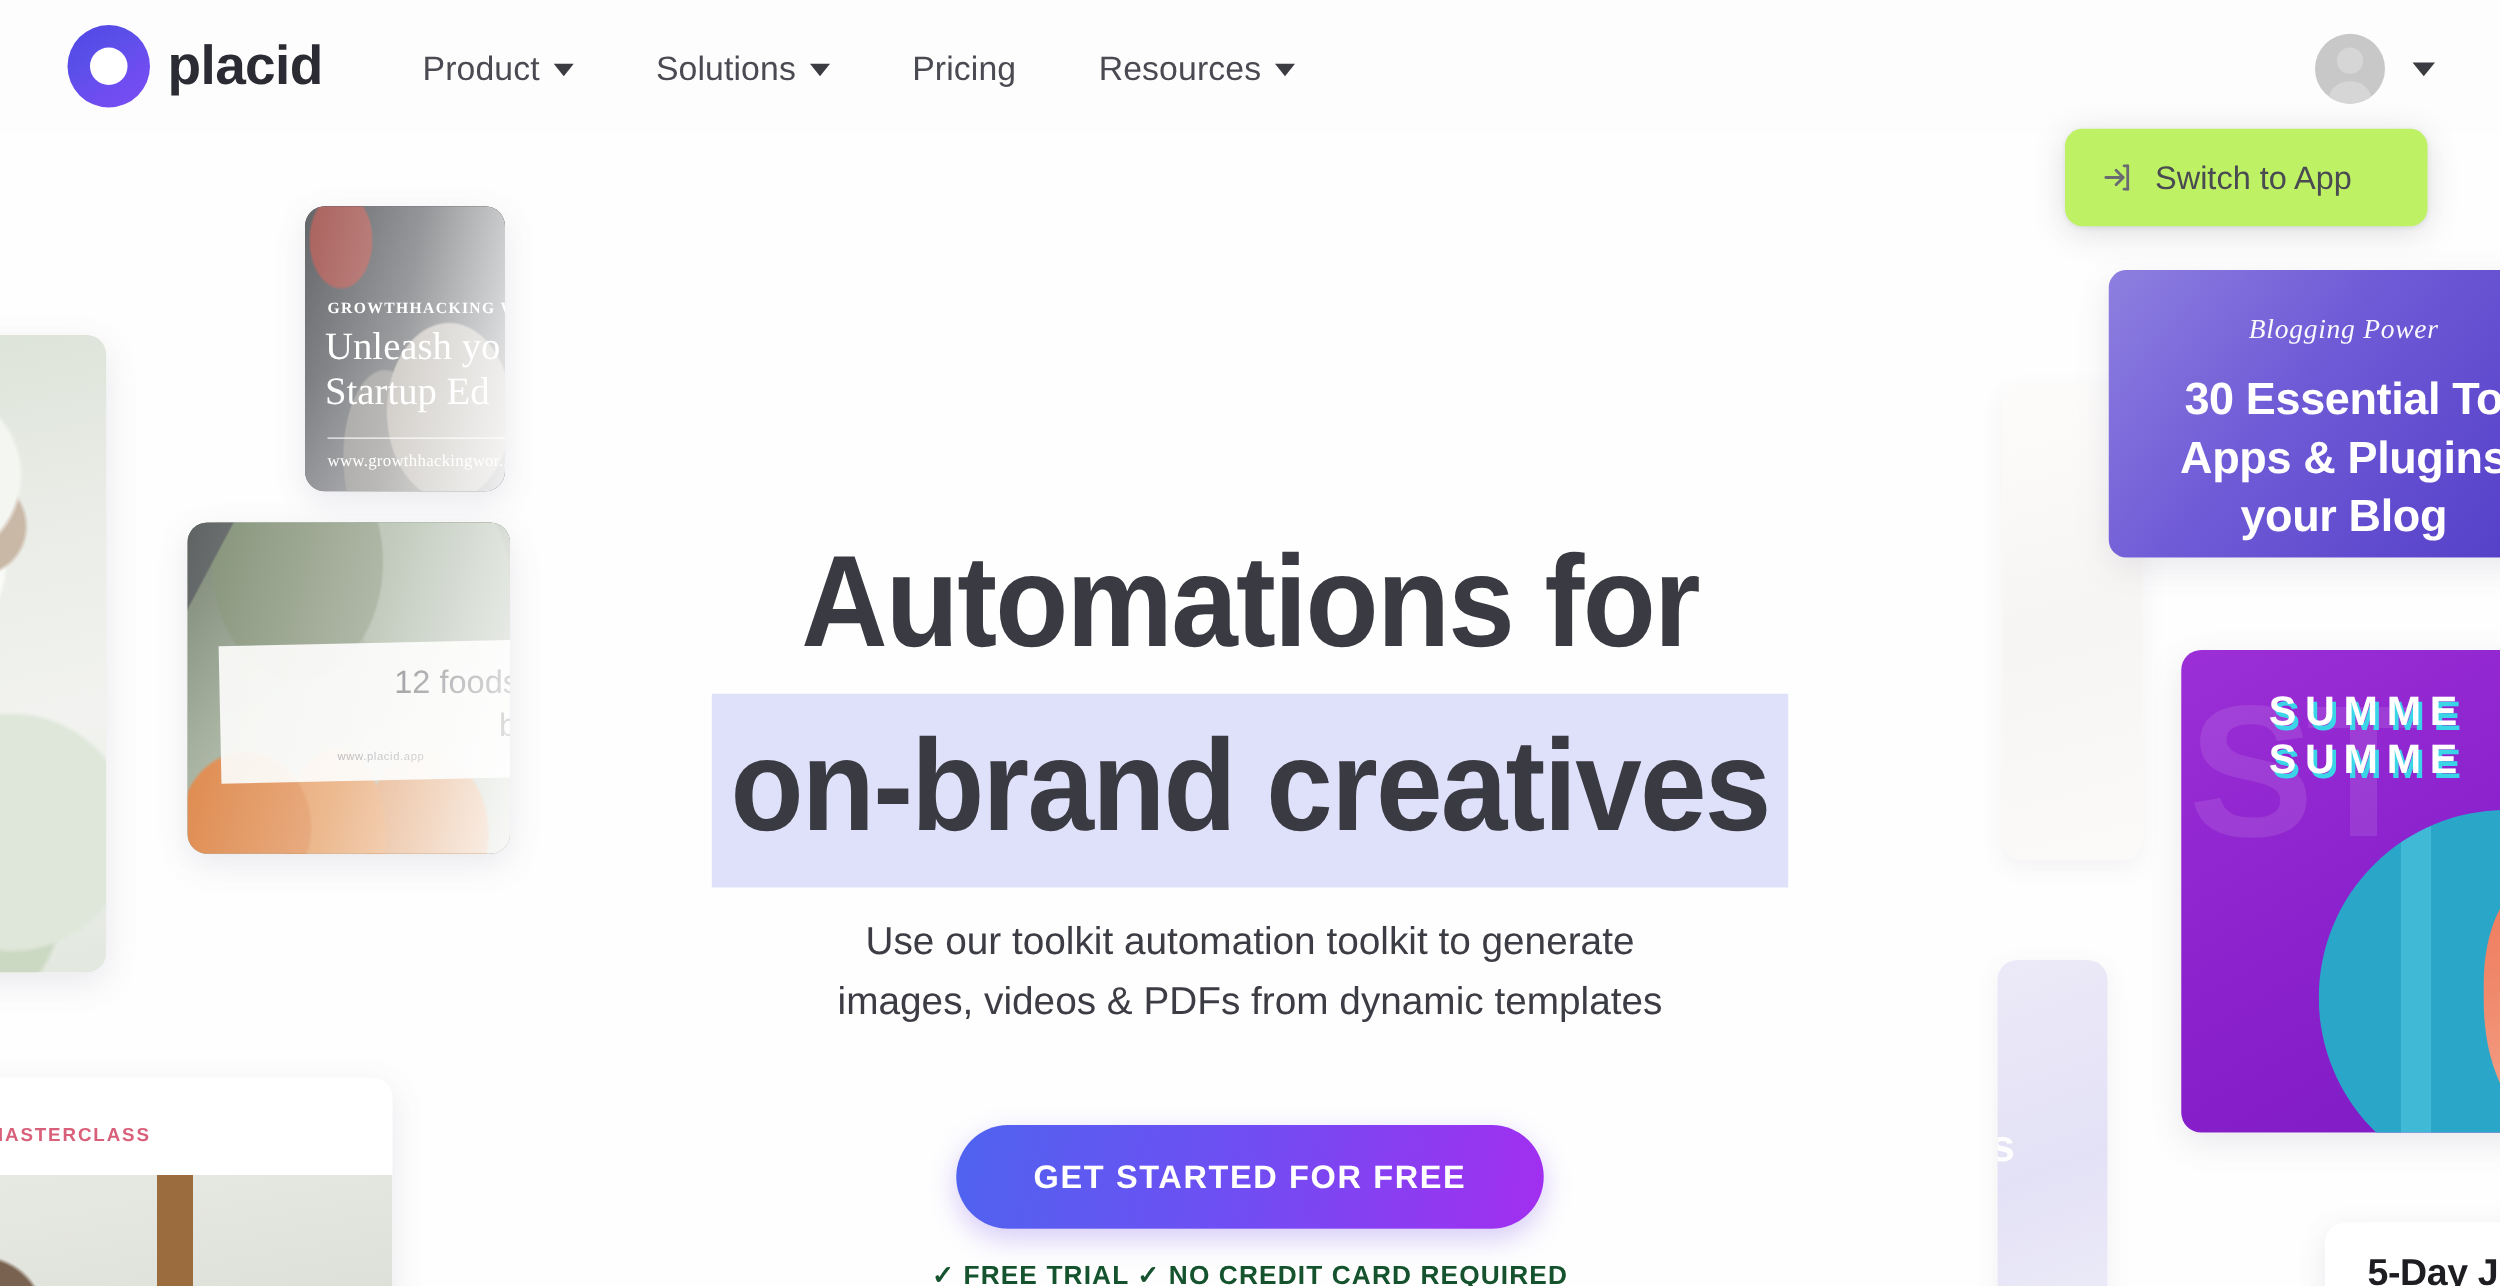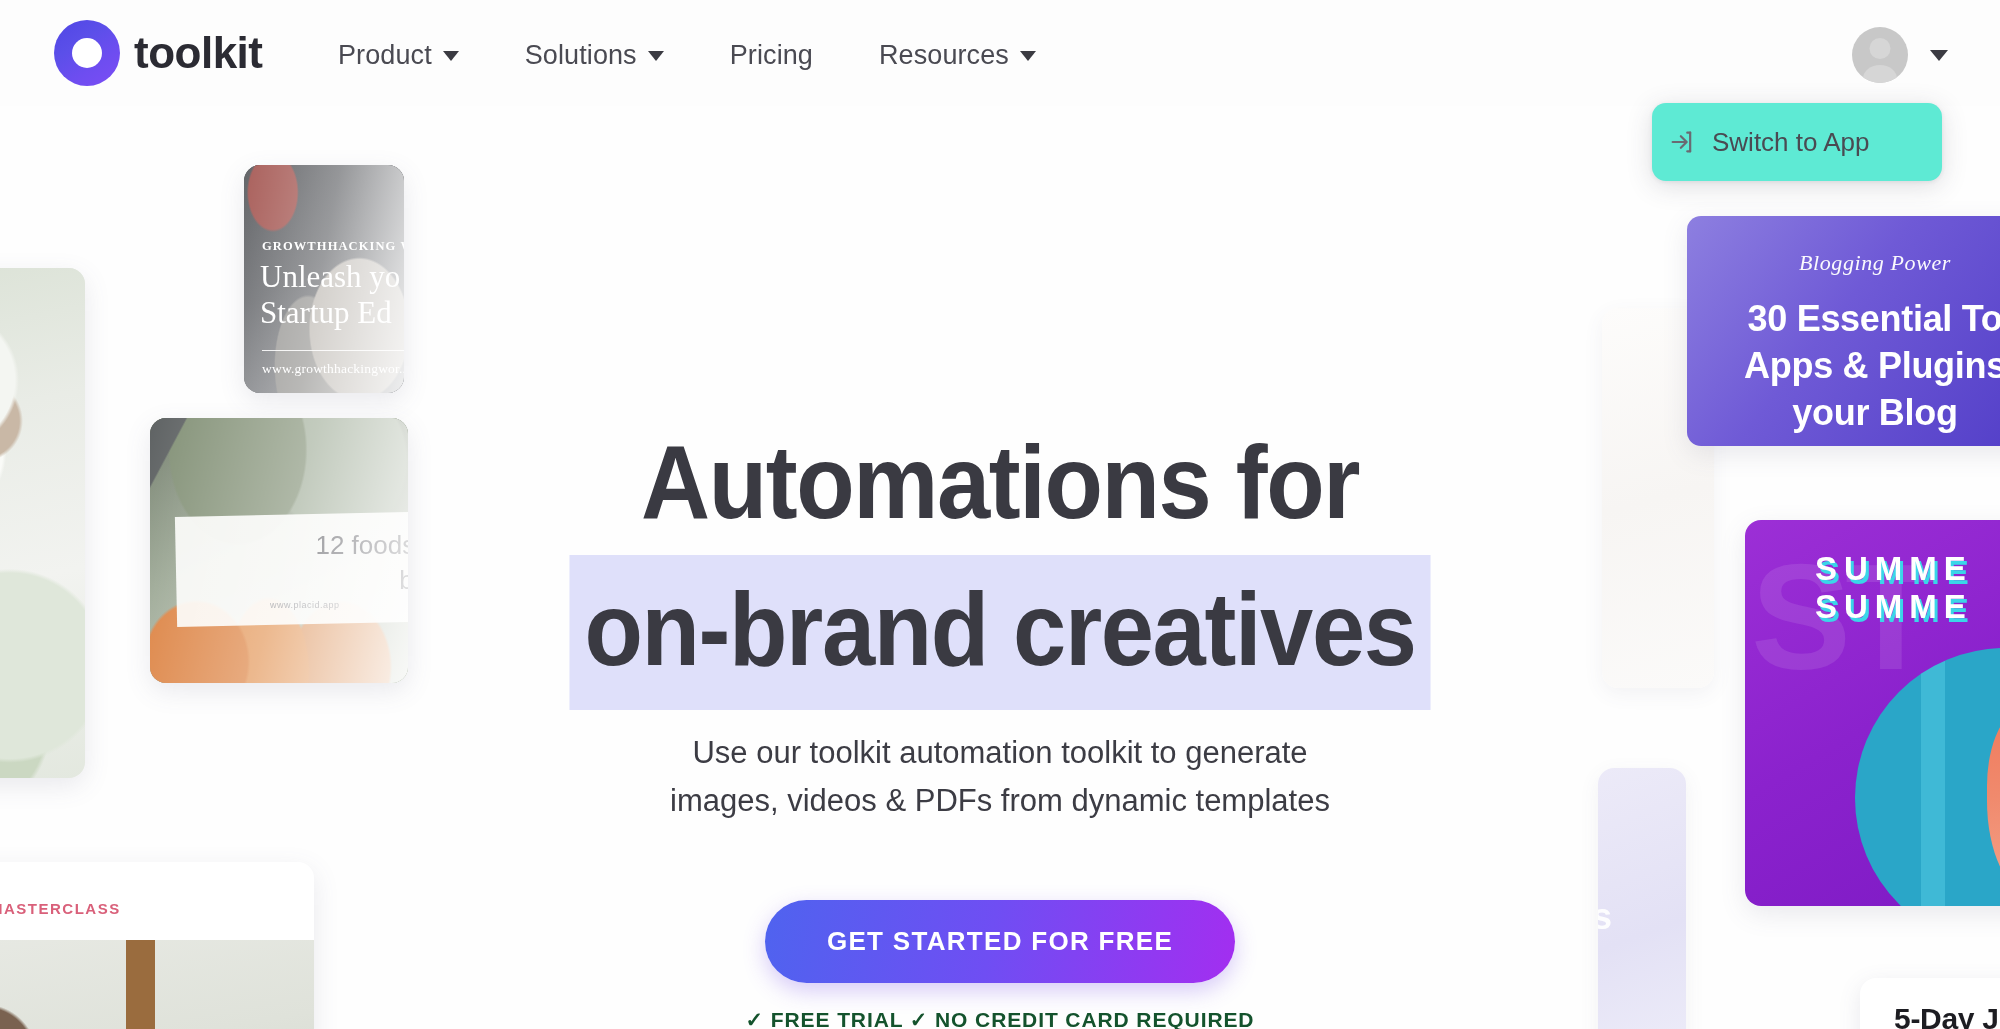--- a/index.html
+++ b/index.html
@@ -129,26 +129,26 @@
     cursor: pointer;
   }
 
   
   .dropdown {
     position: absolute;
     top: 103px;
     right: 58px;
     width: 290px;
     height: 78px;
-    background: #5eead4;
+    background: #bef264;
     border-radius: 14px;
     box-shadow: 0 5px 26px rgba(60,60,80,0.17), 0 1px 4px rgba(60,60,80,0.09);
     display: flex;
     align-items: center;
-    padding-left: 16px;
+    padding-left: 28px;
     gap: 16px;
     z-index: 80;
     cursor: pointer;
   }
   .dd-icon { width: 28px; height: 28px; flex: none; }
   .dd-label {
     font-size: 26px;
     color: #4a4a52;
     font-weight: 400;
   }
@@ -591,21 +591,21 @@
       <button class="cta-btn">GET STARTED FOR FREE</button>
     </div>
 
     <div class="trial-note">✓ FREE TRIAL ✓ NO CREDIT CARD REQUIRED</div>
   </div>
 
   <div class="header">
 
     <div class="brand">
       <div class="logo-ring"></div>
-      <div class="brand-name">toolkit</div>
+      <div class="brand-name">placid</div>
     </div>
 
     <nav class="nav">
       <div class="nav-item">
         <span>Product</span>
         <span class="caret"></span>
       </div>
       <div class="nav-item">
         <span>Solutions</span>
         <span class="caret"></span>

